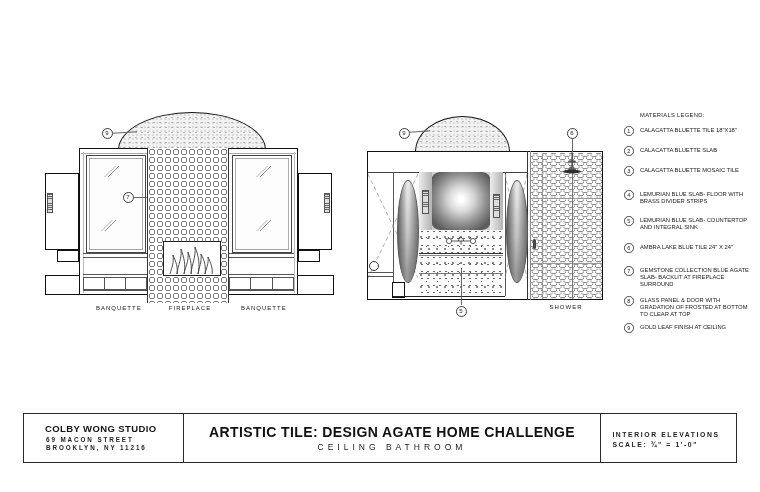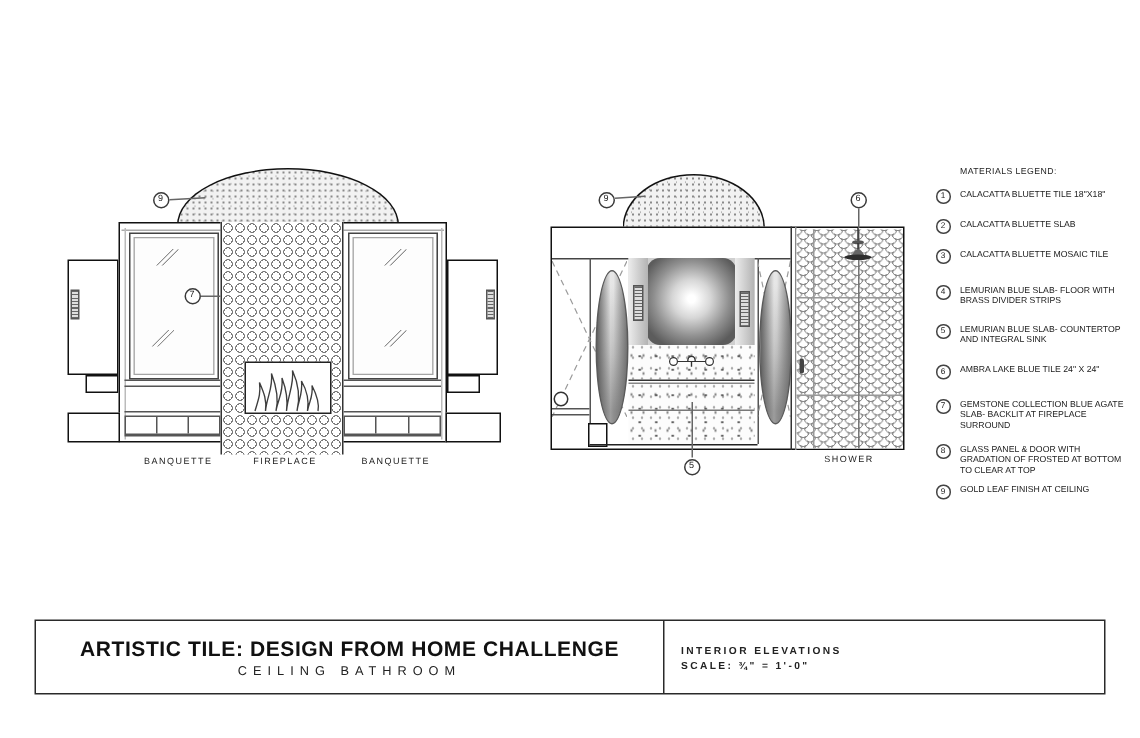--- a/index.html
+++ b/index.html
@@ -319,22 +319,27 @@
     </div>
     <div class="legend-item" style="top:324px;">
       <i class="lcirc"><span>9</span></i>
       <span class="ltext">
           <span>GOLD LEAF FINISH AT CEILING</span>
         </span>
     </div>
   </div>
 
   <div class="tblock">
+    <div class="tcell" style="width:160px;">
+      <div class="studio-name">COLBY WONG STUDIO</div>
+      <div class="studio-addr" style="top:22px;">69 MACON STREET</div>
+      <div class="studio-addr" style="top:30px;">BROOKLYN, NY 11216</div>
+    </div>
     <div class="tcell" style="width:419px;">
-      <div class="main-title">ARTISTIC TILE: DESIGN FROM HOME CHALLENGE</div>
+      <div class="main-title">ARTISTIC TILE: DESIGN AGATE HOME CHALLENGE</div>
       <div class="sub-title">CEILING BATHROOM</div>
     </div>
     <div class="tcell" style="width:135px;">
       <div class="sheet-type">INTERIOR ELEVATIONS</div>
       <div class="sheet-scale">SCALE: ¾" = 1'-0"</div>
     </div>
   </div>
 
 </div>
 

